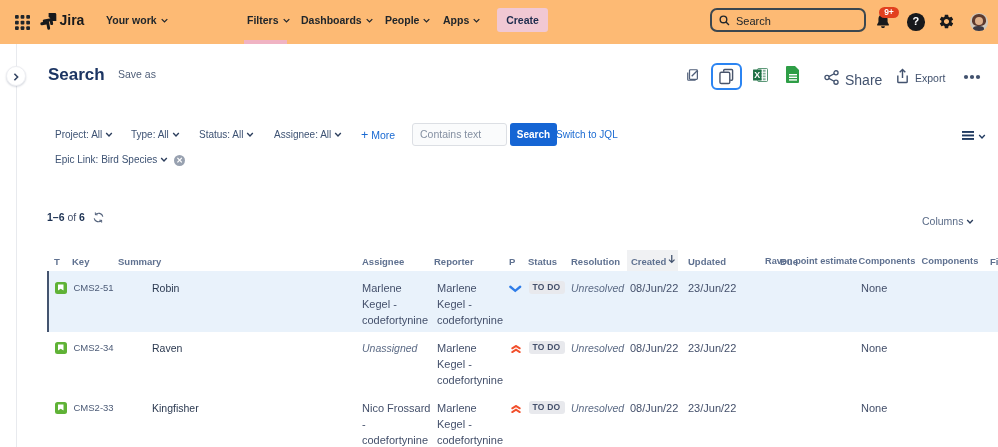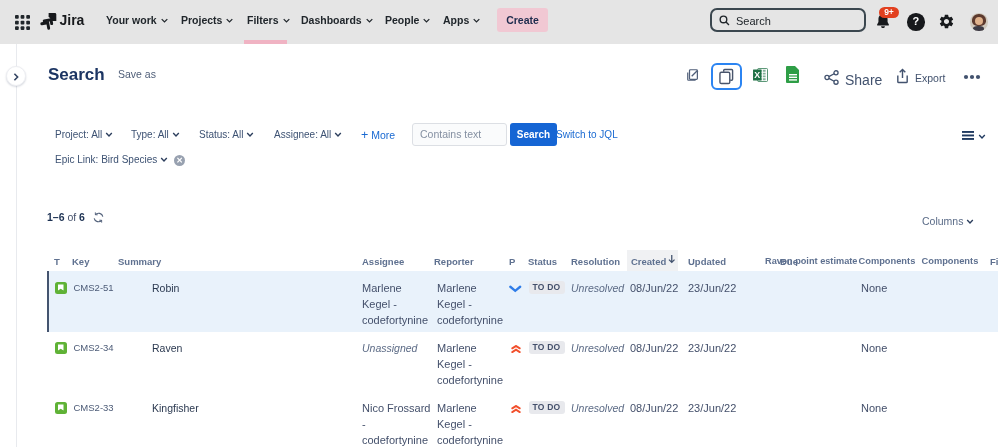--- a/index.html
+++ b/index.html
@@ -1,21 +1,21 @@
 <!DOCTYPE html>
 <html><head>
 <meta charset="utf-8">
 <style>
   * { margin:0; padding:0; box-sizing:border-box; }
   html,body { width:998px; height:447px; overflow:hidden; background:#fff;
     font-family:"Liberation Sans", sans-serif; }
   .abs { position:absolute; }
 
   
-  #nav { position:absolute; left:0; top:0; width:998px; height:44px; background:#e5e5e5; }
+  #nav { position:absolute; left:0; top:0; width:998px; height:44px; background:#fdba74; }
   .navitem { position:absolute; top:0; height:44px; line-height:40px; font-size:10.5px;
     font-weight:700; color:#20262b; white-space:nowrap; }
   .navchev { display:inline-block; margin-left:4px; width:7px; height:7px; }
   #createbtn { position:absolute; left:497px; top:8px; width:51px; height:24px;
     background:#f1c8d3; border-radius:3px; color:#1d2b4d; font-size:10.5px; font-weight:700;
     text-align:center; line-height:24px; }
   #filtertab { position:absolute; left:244px; top:40px; width:43px; height:4px; background:#f0b3c3; }
   #navsearch { position:absolute; left:710px; top:8px; width:156px; height:24px;
     border:2px solid #3b474f; border-radius:7px; color:#20262b; font-size:11px; }
   #navsearch .ph { position:absolute; left:24px; top:1px; line-height:20px; }
@@ -79,23 +79,20 @@
 
   <svg class="abs" style="left:40px;top:13px" width="17" height="17" viewBox="0 0 17 17">
     <path fill="#17191c" d="M8.6 0 H14.9 Q16.3 0 16.3 1.4 V8.1 H12.2 L8.6 3.6 Z"></path>
     <path d="M4.1 6.7 H11 V10.7" stroke="#17191c" stroke-width="2.9" fill="none" stroke-linecap="round" transform="rotate(-10 11 6.7)"></path>
     <path d="M1.7 9.7 H7.7 V15.4" stroke="#17191c" stroke-width="2.9" fill="none" stroke-linecap="round" transform="rotate(-10 7.7 9.7)"></path>
   </svg>
   <div class="navitem" style="left:59.5px; font-weight:700; font-size:14px; color:#17191c;">Jira</div>
   <div class="navitem" style="left:106px">Your work<svg class="navchev" viewBox="0 0 10 10">
         <path d="M1 3l4 4 4-4" stroke="#20262b" stroke-width="1.8" fill="none"></path>
       </svg></div>
-  <div class="navitem" style="left:181px">Projects<svg class="navchev" viewBox="0 0 10 10">
-        <path d="M1 3l4 4 4-4" stroke="#20262b" stroke-width="1.8" fill="none"></path>
-      </svg></div>
   <div class="navitem" style="left:247px">Filters<svg class="navchev" viewBox="0 0 10 10">
         <path d="M1 3l4 4 4-4" stroke="#20262b" stroke-width="1.8" fill="none"></path>
       </svg></div>
   <div class="navitem" style="left:301px">Dashboards<svg class="navchev" viewBox="0 0 10 10">
         <path d="M1 3l4 4 4-4" stroke="#20262b" stroke-width="1.8" fill="none"></path>
       </svg></div>
   <div class="navitem" style="left:385px">People<svg class="navchev" viewBox="0 0 10 10">
         <path d="M1 3l4 4 4-4" stroke="#20262b" stroke-width="1.8" fill="none"></path>
       </svg></div>
   <div class="navitem" style="left:443px">Apps<svg class="navchev" viewBox="0 0 10 10">

